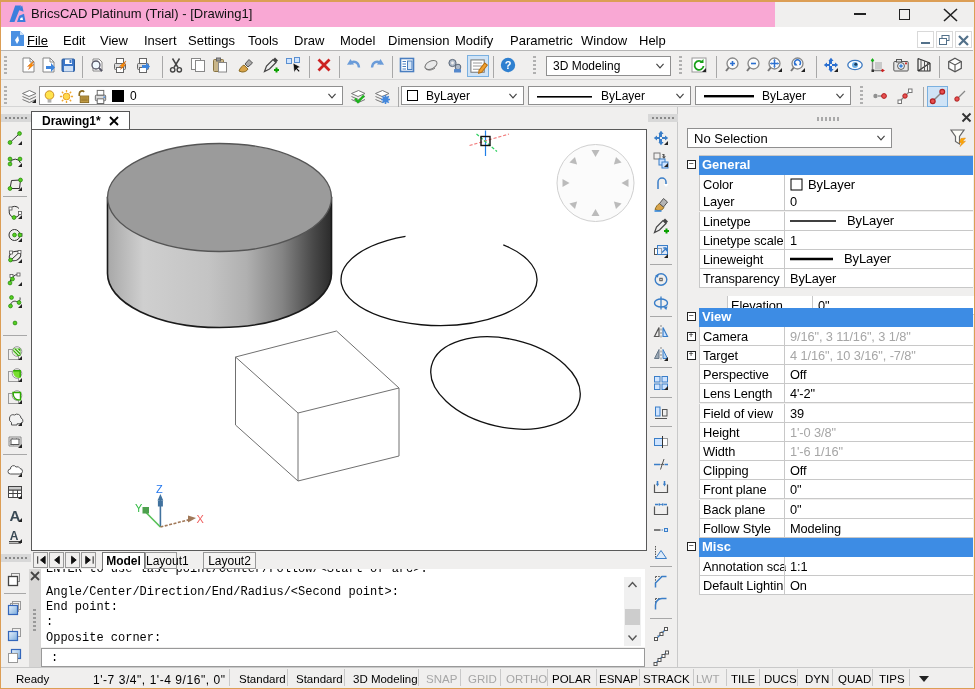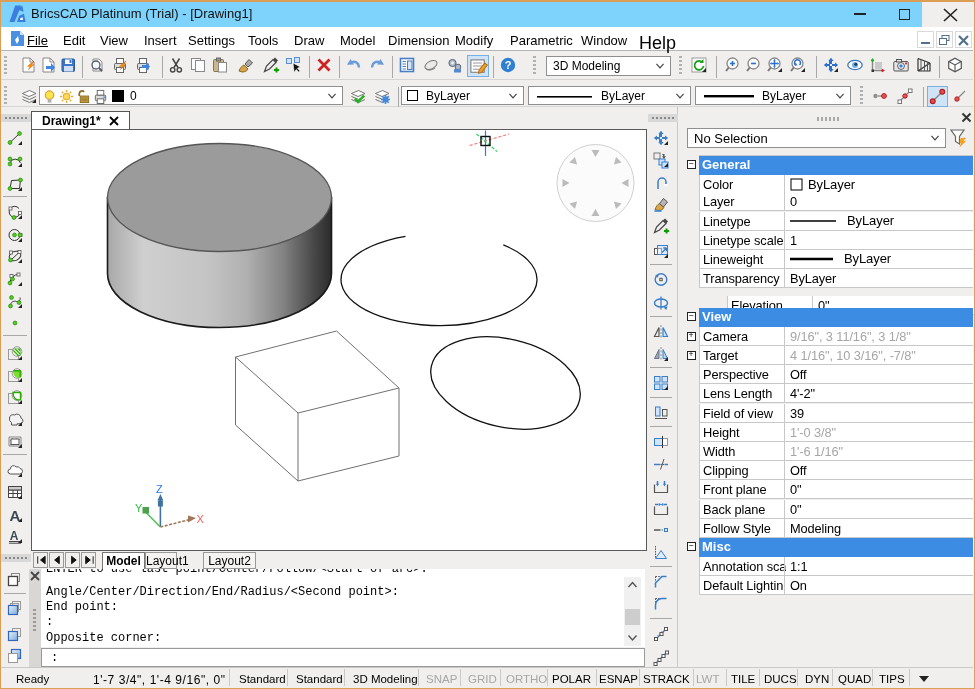--- a/index.html
+++ b/index.html
@@ -14,21 +14,21 @@
 .ghead{position:absolute;left:699px;width:274px;height:19.2px;background:#3d8ce4;color:#fff;font-weight:bold;font-size:13px}
 .pm{position:absolute;left:686.5px;width:9px;height:9px;border:1px solid #222;background:#fff;font-size:8.5px;line-height:6.5px;text-align:center;font-family:"Liberation Mono",monospace;box-sizing:border-box}
 .statxt{position:absolute;top:672.5px;font-size:11.5px;color:#000;white-space:nowrap}
 .statsep{position:absolute;top:669px;width:1px;height:17px;background:#c9c9c9}
 .gray{color:#a6a6a6}
 .mono{font-family:"Liberation Mono",monospace}
 </style></head>
 <body>
 <div id="frame"></div>
 
-<div class="abs" style="left:0;top:0;width:922px;height:27px;background:#7dd3fc">
+<div class="abs" style="left:0;top:0;width:775px;height:27px;background:#f9a8d4">
   <svg class="abs" style="left:9px;top:5px" width="17" height="18" viewBox="0 0 17 18">
     <path d="M6.2 0.5 L12.2 0.5 L5.5 17 L0.5 17 Z" fill="#3b7edd"></path>
     <path d="M8.8 4.8 L13.2 0.5 L14.6 6.8 Z" fill="#3b7edd"></path>
     <path d="M10.2 10.8 L15 8.8 L16.6 17 L8 17 Z" fill="#3b7edd"></path>
     <path d="M11.5 13 L13.5 12.2 L14 15 L11 15 Z" fill="#fff"></path>
   </svg>
   <div class="abs" style="left:31px;top:6px;font-size:13px;color:#111">BricsCAD Platinum (Trial) - [Drawing1]</div>
   <div class="abs" style="left:854px;top:13px;width:12px;height:2px;background:#222"></div>
   <div class="abs" style="left:899px;top:9px;width:11px;height:11px;border:1.6px solid #222"></div>
   <svg class="abs" style="left:944px;top:9px" width="13" height="12" viewBox="0 0 13 12">
@@ -174,21 +174,21 @@
   <div class="abs mono" style="left:12px;top:79px;width:604px;height:19px;background:#fff;border:1px solid #999;font-size:12px;padding:2px 0 0 9px">:</div>
 </div>
 
 <div class="abs" style="left:647px;top:107px;width:31px;height:560px;background:#f0efee;border-right:1px solid #c9c9c9" id="righttb"></div>
 
 <div class="abs" style="left:678px;top:107px;width:295px;height:560px;background:#f0efee" id="props">
   <div class="abs" style="left:139px;top:10px;width:24px;height:4px;background:repeating-linear-gradient(90deg,#a9a9a9 0 2px,#f0efee 2px 4px)"></div>
   <svg class="abs" style="left:284px;top:6px" width="9" height="9" viewBox="0 0 9 9">
       <path d="M0.5 0.5 L8.5 8.5 M8.5 0.5 L0.5 8.5" stroke="#333" stroke-width="1.9"></path>
     </svg>
-  <div class="ddl" style="left:9px;top:21px;width:259px;height:20px;padding-left:6px;font-size:13px">No Selection
+  <div class="ddl" style="left:9px;top:21px;width:205px;height:20px;padding-left:6px;font-size:13px">No Selection
     <svg class="chev" width="9" height="6" viewBox="0 0 9 6">
         <path d="M0.5 0.5 L4.5 5 L8.5 0.5" fill="none" stroke="#444" stroke-width="1.3"></path>
       </svg>
   </div>
   <svg class="abs" style="left:272px;top:22px" width="17" height="18" viewBox="0 0 17 18">
     <path d="M1 1 L14 1 L9.5 7.5 L9.5 15 L5.5 12.5 L5.5 7.5 Z" fill="#fdfdf8" stroke="#666" stroke-width="1.2"></path>
     <path d="M11 9.5 L15.5 9 L12.5 12.5 L15.5 12.2 L10 17.5 L11.8 13.5 L9.5 13.8 Z" fill="#ffa800" stroke="#e08000" stroke-width="0.5"></path>
   </svg>
 </div>
 <div id="grid">
@@ -325,21 +325,21 @@
 <div class="abs" style="left: 100px; top: 33px; font-size: 13px; color: rgb(0, 0, 0);">View</div>
 <div class="abs" style="left: 144px; top: 33px; font-size: 13px; color: rgb(0, 0, 0);">Insert</div>
 <div class="abs" style="left: 188px; top: 33px; font-size: 13px; color: rgb(0, 0, 0);">Settings</div>
 <div class="abs" style="left: 248px; top: 33px; font-size: 13px; color: rgb(0, 0, 0);">Tools</div>
 <div class="abs" style="left: 294px; top: 33px; font-size: 13px; color: rgb(0, 0, 0);">Draw</div>
 <div class="abs" style="left: 340px; top: 33px; font-size: 13px; color: rgb(0, 0, 0);">Model</div>
 <div class="abs" style="left: 388px; top: 33px; font-size: 13px; color: rgb(0, 0, 0);">Dimension</div>
 <div class="abs" style="left: 455px; top: 33px; font-size: 13px; color: rgb(0, 0, 0);">Modify</div>
 <div class="abs" style="left: 510px; top: 33px; font-size: 13px; color: rgb(0, 0, 0);">Parametric</div>
 <div class="abs" style="left: 581px; top: 33px; font-size: 13px; color: rgb(0, 0, 0);">Window</div>
-<div class="abs" style="left: 639px; top: 33px; font-size: 18px; color: rgb(0, 0, 0);">Help</div>
+<div class="abs" style="left: 639px; top: 33px; font-size: 13px; color: rgb(0, 0, 0);">Help</div>
 <div class="statxt" style="left: 16px;">Ready</div>
 <div class="statxt" style="left: 93px; letter-spacing: 0.55px; font-size: 12px;">1'-7 3/4", 1'-4 9/16", 0"</div>
 <div class="statxt" style="left: 239px;">Standard</div>
 <div class="statxt" style="left: 296px;">Standard</div>
 <div class="statxt" style="left: 353px;">3D Modeling</div>
 <div class="statxt gray" style="left: 426px;">SNAP</div>
 <div class="statxt gray" style="left: 468px;">GRID</div>
 <div class="statxt gray" style="left: 506px;">ORTHO</div>
 <div class="statxt" style="left: 552px;">POLAR</div>
 <div class="statxt" style="left: 599px;">ESNAP</div>

